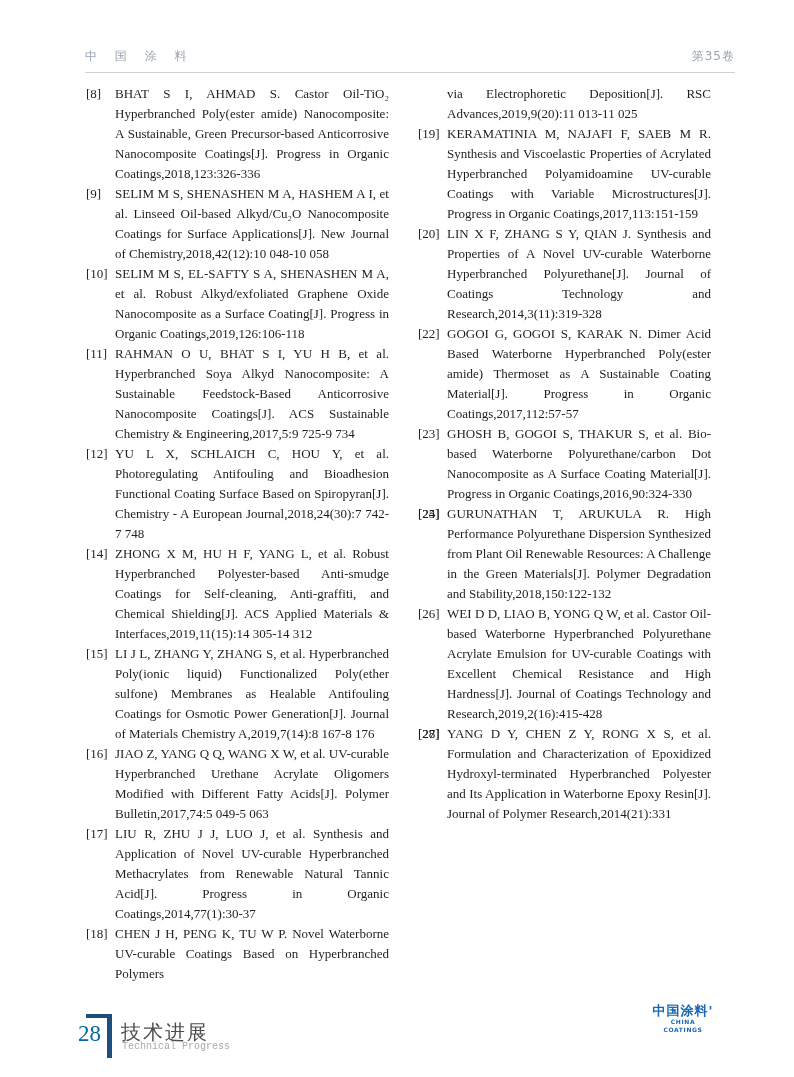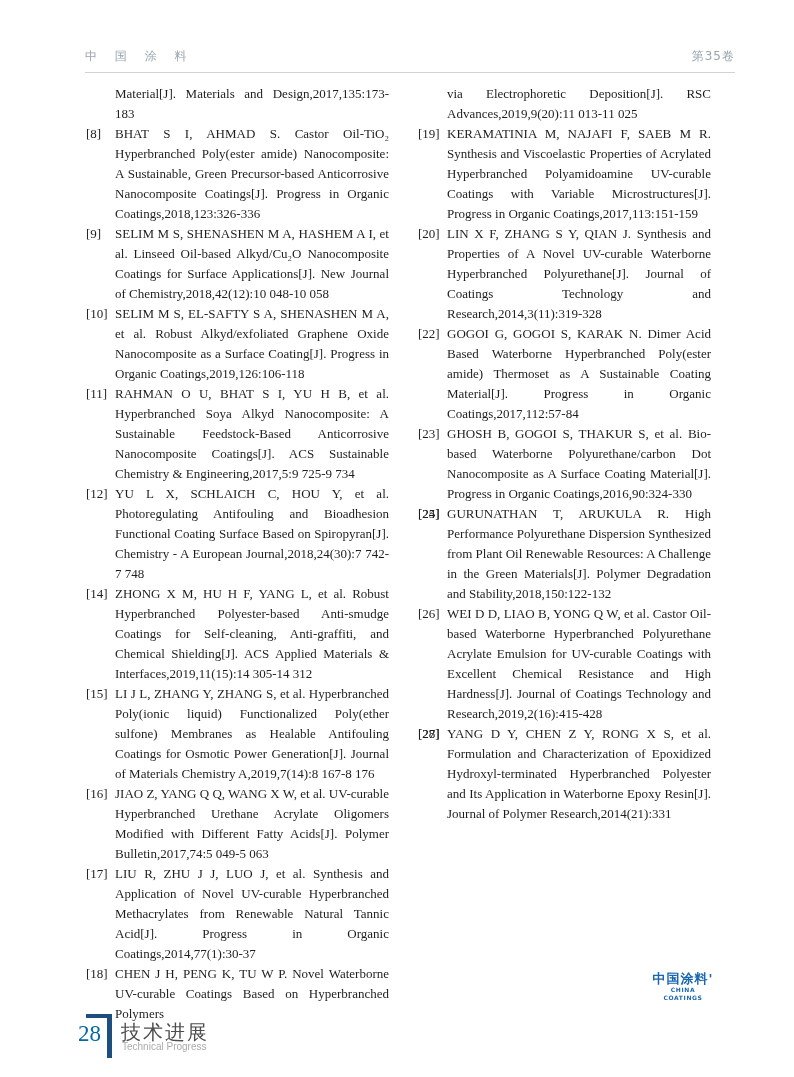--- a/index.html
+++ b/index.html
@@ -35,56 +35,52 @@
   .ref { position: relative; padding-left: 29px; }
   .ref .num { position: absolute; left: 0; top: 0; }
 
   
   .logo {
     position: absolute; left: 652px; top: 972px;
     width: 62px; text-align: center;
     color: #1a67b0;
     font-family: "DejaVu Sans", "Liberation Sans", sans-serif;
   }
-  .logo .cn { font-size: 13px; font-weight: bold; letter-spacing: 1px; line-height: 14px; }
+  .logo .cn { font-size: 13px; font-weight: bold; letter-spacing: 1px; line-height: 14px; margin-top: 32px; }
   .logo .en { font-size: 6px; font-weight: bold; letter-spacing: 0.6px; line-height: 8px; }
 
   
   .bar-h { position: absolute; left: 86px; top: 1014px; width: 23px; height: 4px; background: #1d4e7e; }
   .bar-v { position: absolute; left: 107px; top: 1014px; width: 5px;  height: 44px; background: #1d4e7e; }
   .page-num {
     position: absolute; left: 74px; top: 1021px; width: 31px;
     text-align: center;
     font-family: "Liberation Serif", serif;
     font-size: 23px; color: #0369a1;
   }
   .section-cn {
     position: absolute; left: 121px; top: 1019px;
     font-family: "DejaVu Sans", "Liberation Sans", sans-serif;
     font-size: 20px; color: #4d4d4d; letter-spacing: 2px;
   }
   .section-en {
     position: absolute; left: 122px; top: 1041px;
-    font-family: Liberation Sans, sans-serif;
+    font-family: Liberation Mono, monospace;
     font-size: 10px; color: #ababab; text-align: right;
   }
 </style>
 </head>
 <body>
 
 <div class="page-header">
   <span class="journal">中 国 涂 料</span>
   <span class="volume">第35卷</span>
 </div>
 
 <div class="col col-left">
-  <div class="ref">
-    <span class="num"></span>
-    <span>Material[J]. Materials and Design,2017,135:173-183</span>
-  </div>
   <div class="ref">
     <span class="num">[8]</span>
     <span>BHAT S I, AHMAD S. Castor Oil-TiO₂ Hyperbranched Poly(ester amide) Nanocomposite: A Sustainable, Green Precursor-based Anticorrosive Nanocomposite Coatings[J]. Progress in Organic Coatings,2018,123:326-336</span>
   </div>
   <div class="ref">
     <span class="num">[9]</span>
     <span>SELIM M S, SHENASHEN M A, HASHEM A I, et al. Linseed Oil-based Alkyd/Cu₂O Nanocomposite Coatings for Surface Applications[J]. New Journal of Chemistry,2018,42(12):10 048-10 058</span>
   </div>
   <div class="ref">
     <span class="num">[10]</span>
@@ -128,21 +124,21 @@
   <div class="ref">
     <span class="num">[19]</span>
     <span>KERAMATINIA M, NAJAFI F, SAEB M R. Synthesis and Viscoelastic Properties of Acrylated Hyperbranched Polyamidoamine UV-curable Coatings with Variable Microstructures[J]. Progress in Organic Coatings,2017,113:151-159</span>
   </div>
   <div class="ref">
     <span class="num">[20]</span>
     <span>LIN X F, ZHANG S Y, QIAN J. Synthesis and Properties of A Novel UV-curable Waterborne Hyperbranched Polyurethane[J]. Journal of Coatings Technology and Research,2014,3(11):319-328</span>
   </div>
   <div class="ref">
     <span class="num">[22]</span>
-    <span>GOGOI G, GOGOI S, KARAK N. Dimer Acid Based Waterborne Hyperbranched Poly(ester amide) Thermoset as A Sustainable Coating Material[J]. Progress in Organic Coatings,2017,112:57-84</span>
+    <span>GOGOI G, GOGOI S, KARAK N. Dimer Acid Based Waterborne Hyperbranched Poly(ester amide) Thermoset as A Sustainable Coating Material[J]. Progress in Organic Coatings,2017,112:57-57</span>
   </div>
   <div class="ref">
     <span class="num">[23]</span>
     <span>GHOSH B, GOGOI S, THAKUR S, et al. Bio-based Waterborne Polyurethane/carbon Dot Nanocomposite as A Surface Coating Material[J]. Progress in Organic Coatings,2016,90:324-330</span>
   </div>
   <div class="ref">
     <span class="num">[24]</span>
   </div>
   <div class="ref">
     <span class="num">[25]</span>

